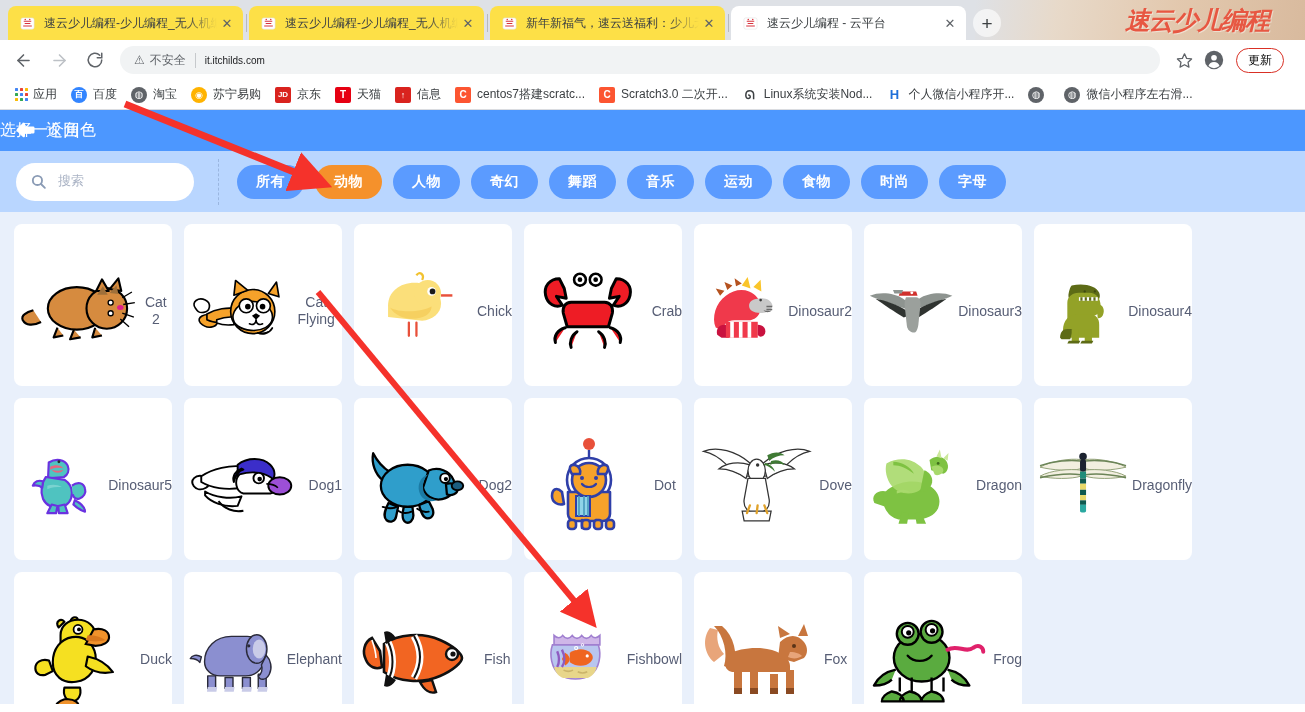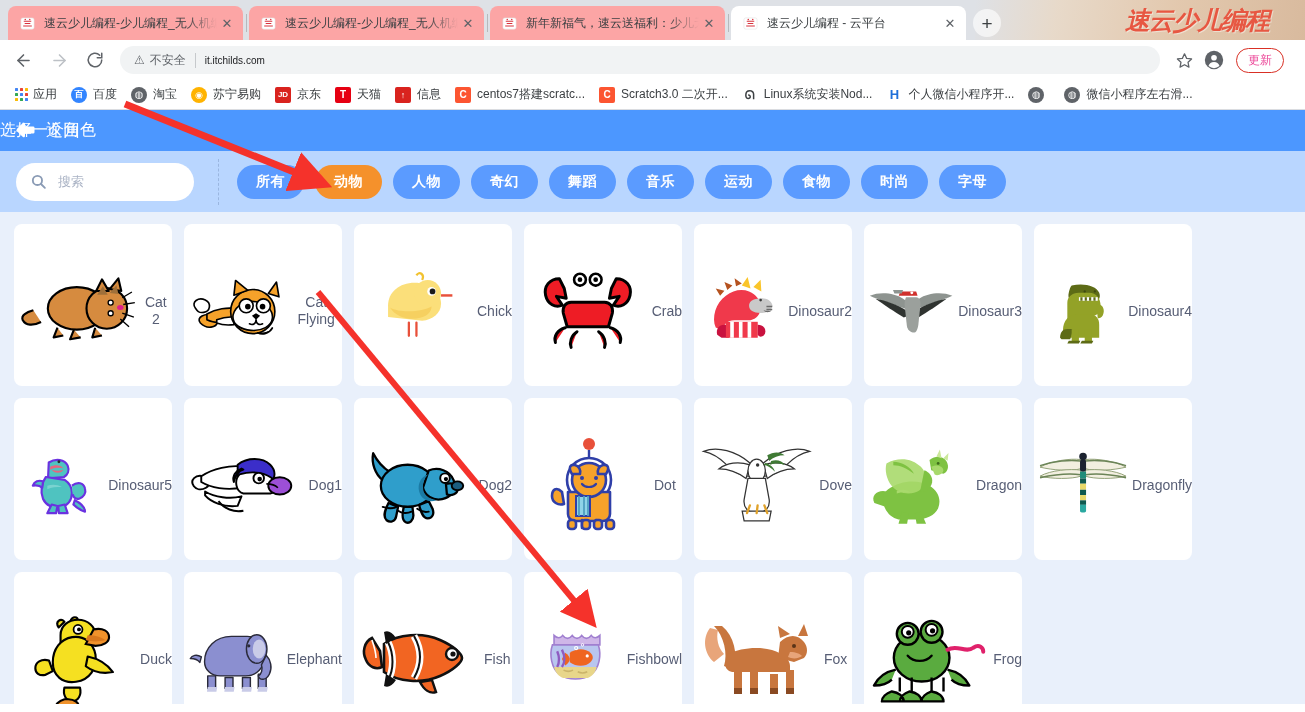--- a/index.html
+++ b/index.html
@@ -25,21 +25,21 @@
   
   #tabstrip-bg-art {
     position: absolute; right: 0; top: 0; width: 330px; height: 40px;
     background: linear-gradient(100deg, #dee1e6 0%, #e8d9c8 25%, #e3c7ab 60%, #d8b89a 100%);
     opacity: .95;
   }
   .tab {
     position: relative;
     height: 34px;
     width: 235px;
-    background: #fca5a5;
+    background: #fde047;
     border-radius: 8px 8px 0 0;
     display: flex;
     align-items: center;
     padding: 0 6px 0 11px;
     margin-right: 1px;
     flex: 0 0 auto;
     z-index: 2;
   }
   .tab.active { background: #ffffff; }
   .tab-favicon {
@@ -93,21 +93,21 @@
   }
   #insecure-badge { display: flex; align-items: center; color: #5f6368; font-size: 12px; }
   #insecure-badge .warn-glyph { margin-right: 5px; font-size: 12px; }
   #omnibox-divider { width: 1px; height: 15px; background: #c6c9cc; margin: 0 9px; }
   #omnibox-url { font-size: 10px; color: #202124; }
   #star-button, #profile-button {
     width: 28px; height: 28px; display: flex; align-items: center;
     justify-content: center; color: #5f6368; margin-left: 2px;
   }
   #update-button {
-    border: 1px solid #d93025; color: #ec4899; font-size: 12px;
+    border: 1px solid #d93025; color: #000000; font-size: 12px;
     border-radius: 13px; padding: 3px 11px; margin-left: 8px; white-space: nowrap;
   }
 
   #bookmarks-bar {
     height: 30px;
     background: #fff;
     display: flex;
     align-items: center;
     padding: 0 8px;
     border-bottom: 1px solid #dadce0;
@@ -154,21 +154,21 @@
     display: flex; align-items: center; padding-left: 16px;
   }
   #search-box {
     width: 178px; height: 38px; background: #fff; border-radius: 19px;
     display: flex; align-items: center; padding: 0 14px; flex: 0 0 178px;
   }
   #search-icon { color: #8a9bb5; margin-right: 11px; display: flex; }
   #search-input {
     border: 0; outline: 0; font-size: 13px; color: #575e75;
     width: 100%; background: transparent;
-    font-family: Liberation Sans, sans-serif;
+    font-family: Liberation Mono, monospace;
   }
   #search-input::placeholder { color: #a9b2c4; }
   #filter-divider {
     width: 0; border-left: 1px dashed #9ab6e0; height: 46px; margin: 0 18px 0 24px;
   }
   #tag-list { display: flex; align-items: flex-start; gap: 11px; }
   .tag {
     background: #5b9bff; color: #fff; font-size: 14px; font-weight: bold;
     border-radius: 20px; padding: 8px 19px; white-space: nowrap;
     letter-spacing: .5px;

